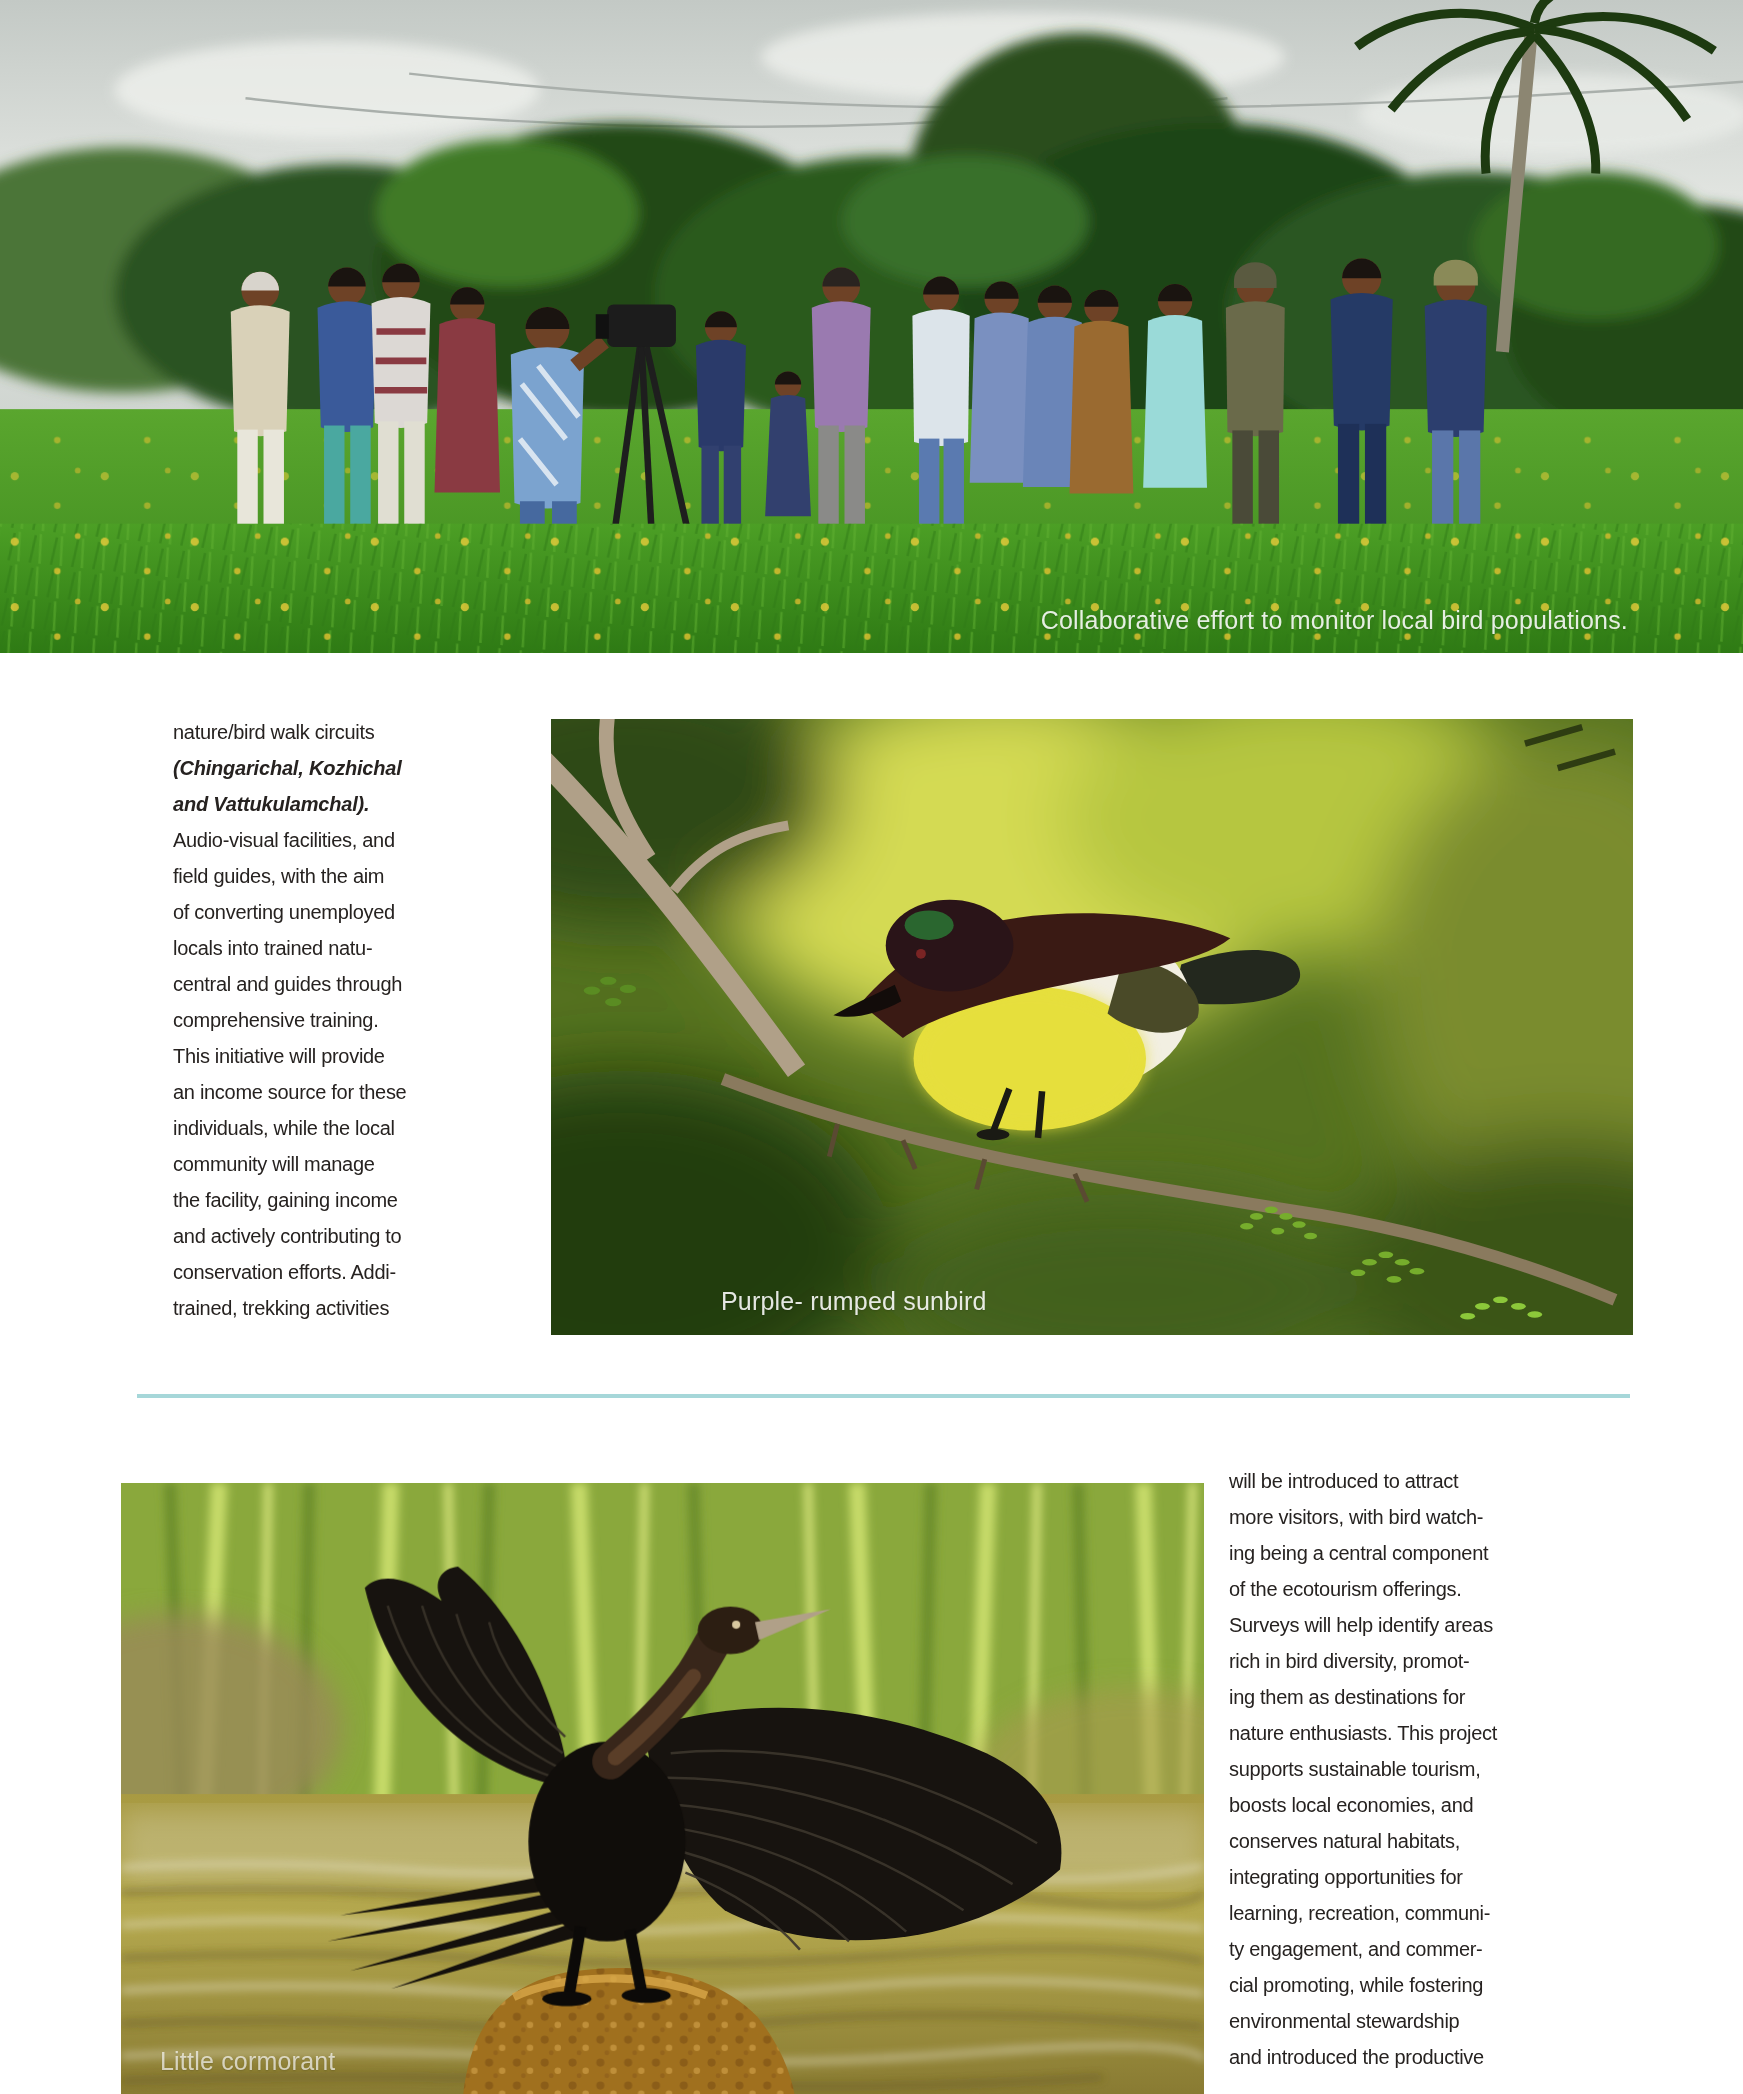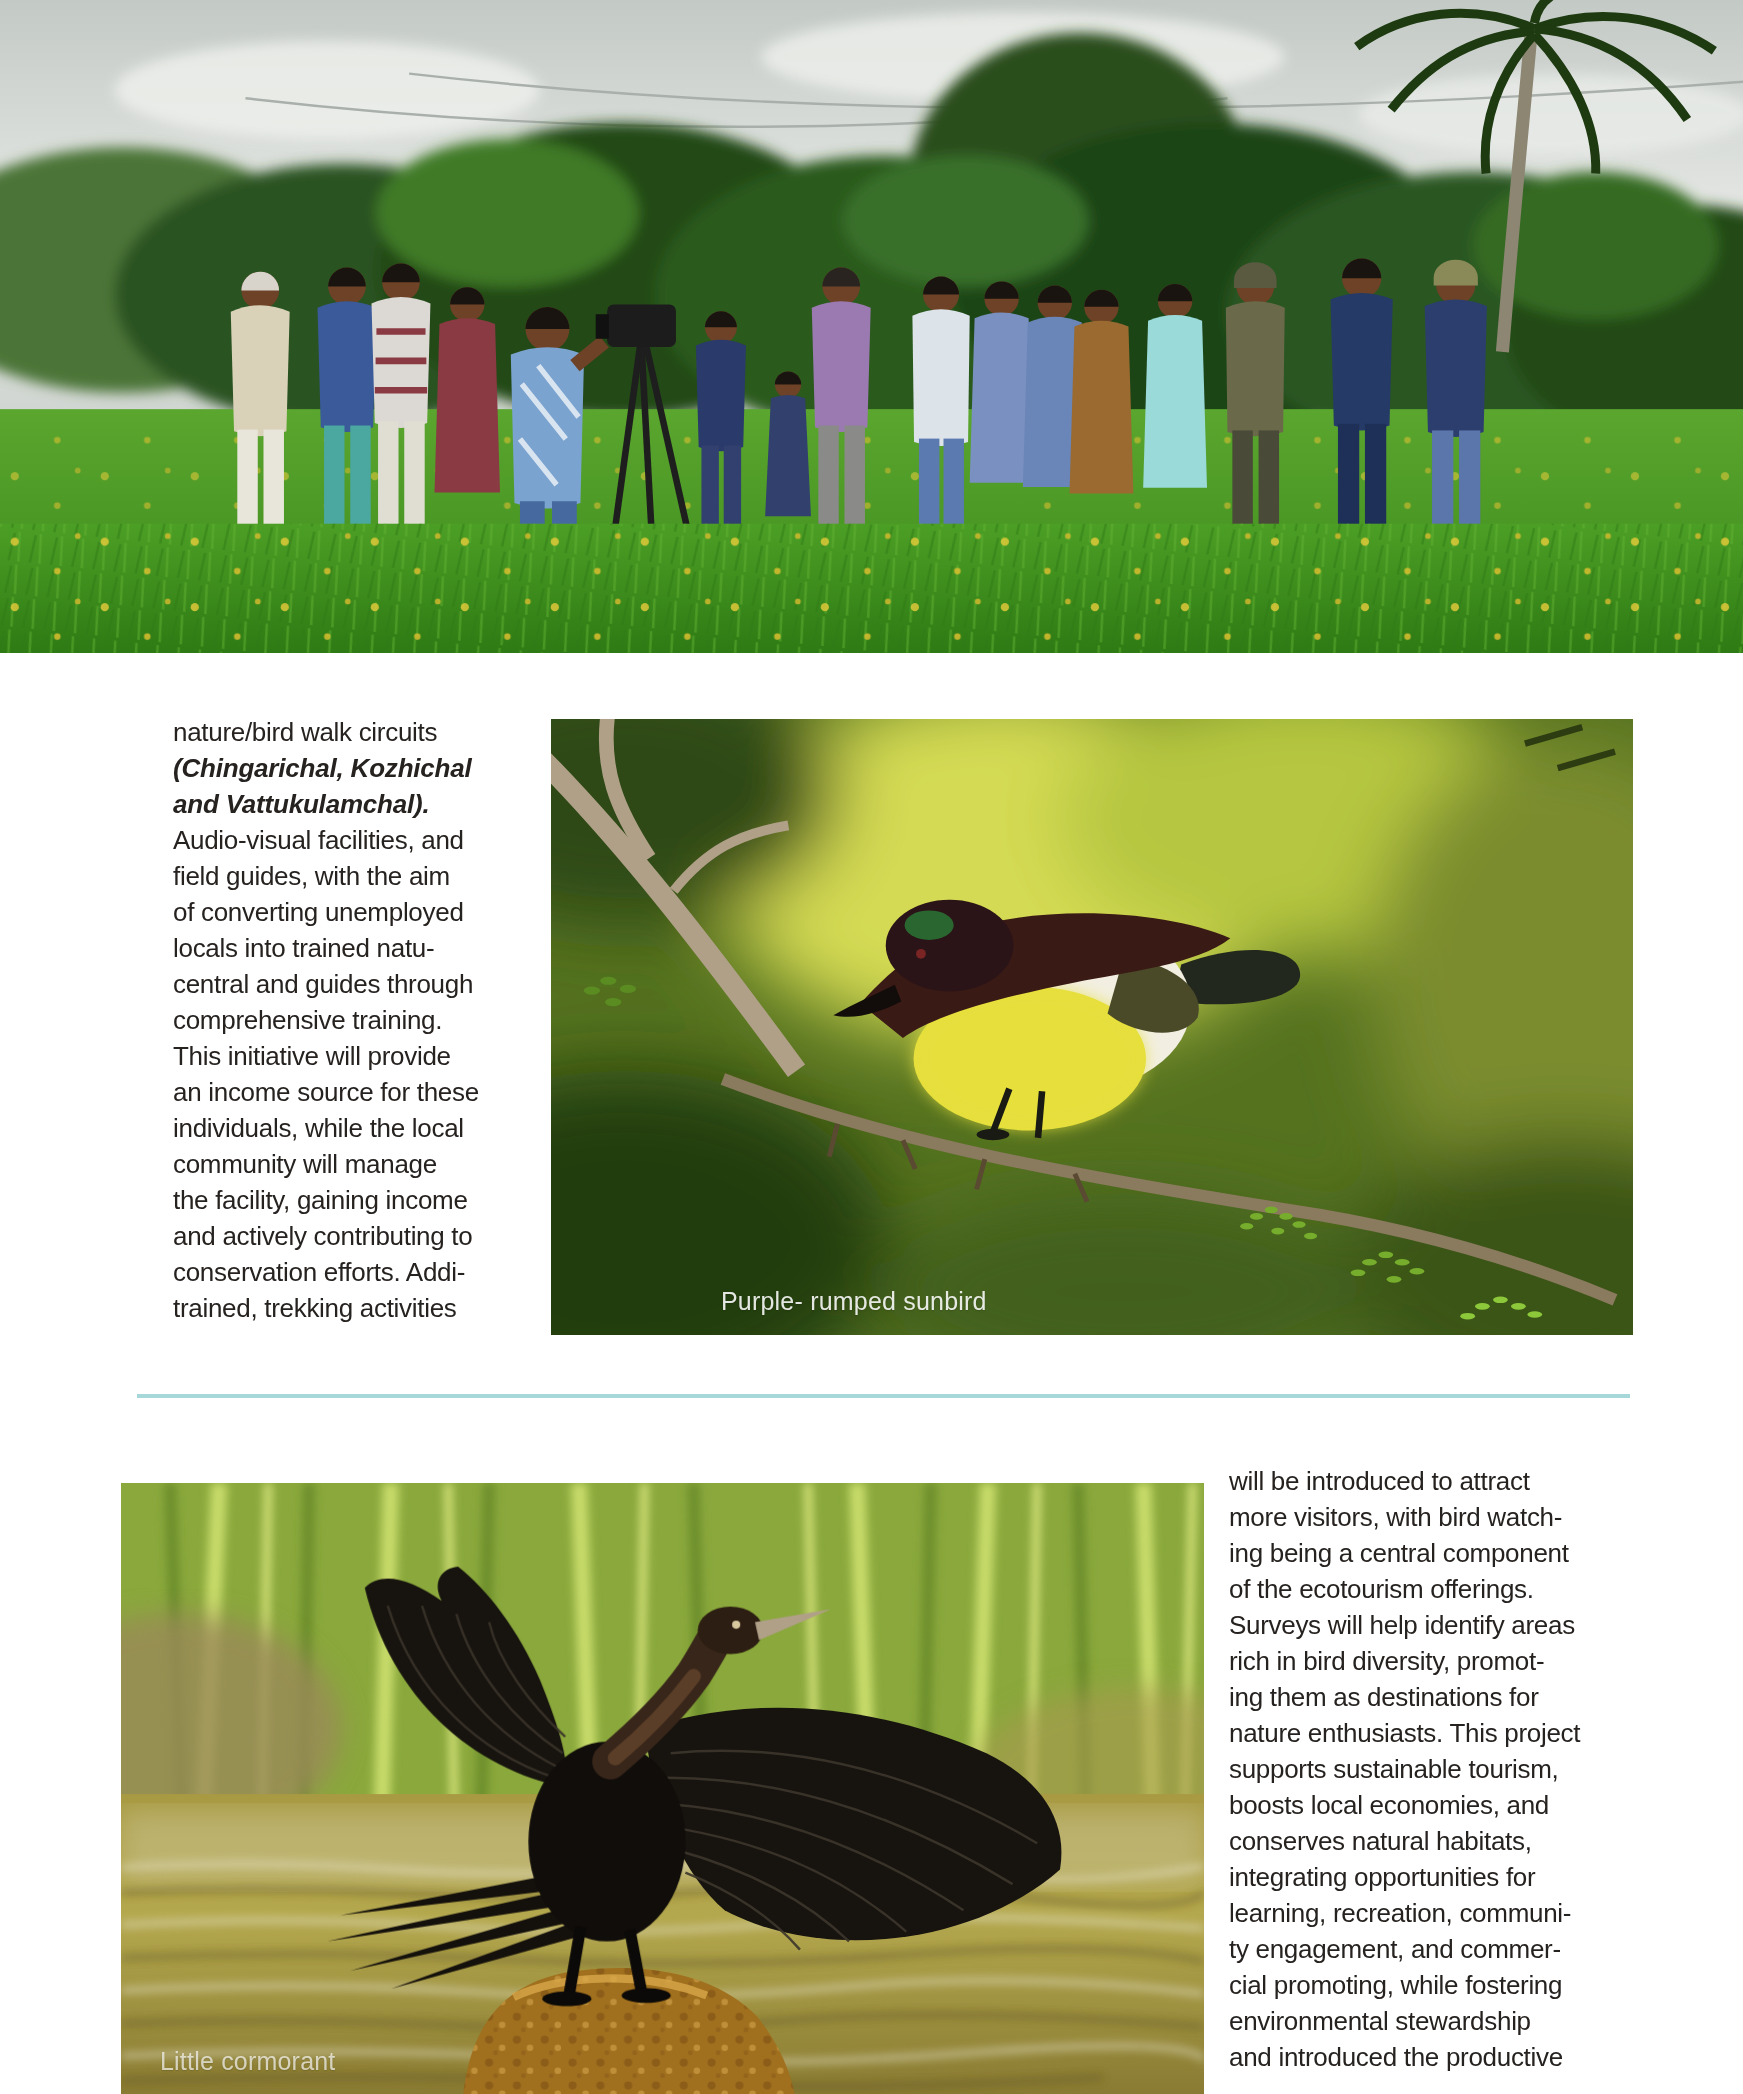--- a/index.html
+++ b/index.html
@@ -8,21 +8,21 @@
     font-family:"Liberation Sans", sans-serif;
   }
   .photo{position:absolute;overflow:hidden;background:#667a3a;}
   .photo svg{display:block;width:100%;height:100%;}
   .caption{
     position:absolute;color:rgba(255,255,255,.88);font-size:25px;letter-spacing:0.2px;
     text-shadow:0 0.8px 1.6px rgba(0,0,0,.15);white-space:nowrap;
   }
   .caption.dim{color:rgba(255,255,255,.68);}
   .textcol{
-    position:absolute;color:#262220;font-size:26px;line-height:36px;
+    position:absolute;color:#262220;font-size:20px;line-height:36px;
     letter-spacing:-0.3px;white-space:nowrap;
   }
   .textcol .line{height:36px;}
   .bold-italic{font-style:italic;font-weight:bold;letter-spacing:-0.2px;}
   .divider{position:absolute;left:137px;top:1394px;width:1493px;height:4.1px;background:#a6d7d9;}
   .top-photo{left:0;top:0;width:1743px;height:653px;}
   .top-caption{right:115px;bottom:18px;}
   .left-col{left:173px;top:714px;}
   .sunbird-photo{left:551px;top:719px;width:1082px;height:616px;}
   .sunbird-caption{left:170px;bottom:19px;}
@@ -224,20 +224,21 @@
               <path d="M784,424 L800,720"></path>
               <path d="M790,424 L852,700"></path>
           </g>
         </g>
       </g>
 
       <rect y="640" width="2130" height="158" fill="url(#grass2)"></rect>
       <rect y="640" width="2130" height="158" fill="url(#blades)" opacity=".5"></rect>
       <rect y="650" width="2130" height="148" fill="url(#flw)" opacity=".8"></rect>
     </svg>
+    <figcaption class="caption top-caption">Collaborative effort to monitor  local bird populations.</figcaption>
   </figure>
 
   <div class="textcol left-col">
     <div class="line">nature/bird walk circuits</div>
     <div class="line bold-italic">(Chingarichal, Kozhichal</div>
     <div class="line bold-italic">and Vattukulamchal).</div>
     <div class="line">Audio-visual facilities, and</div>
     <div class="line">field guides, with the aim</div>
     <div class="line">of converting unemployed</div>
     <div class="line">locals into trained natu-</div>

